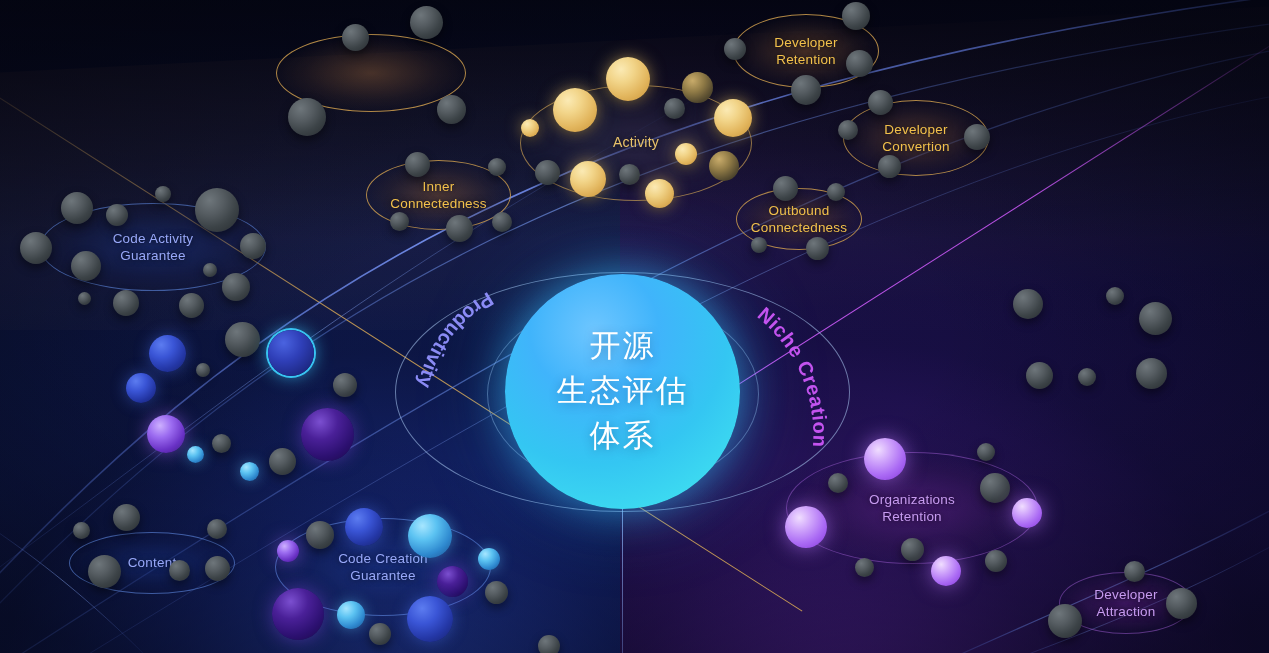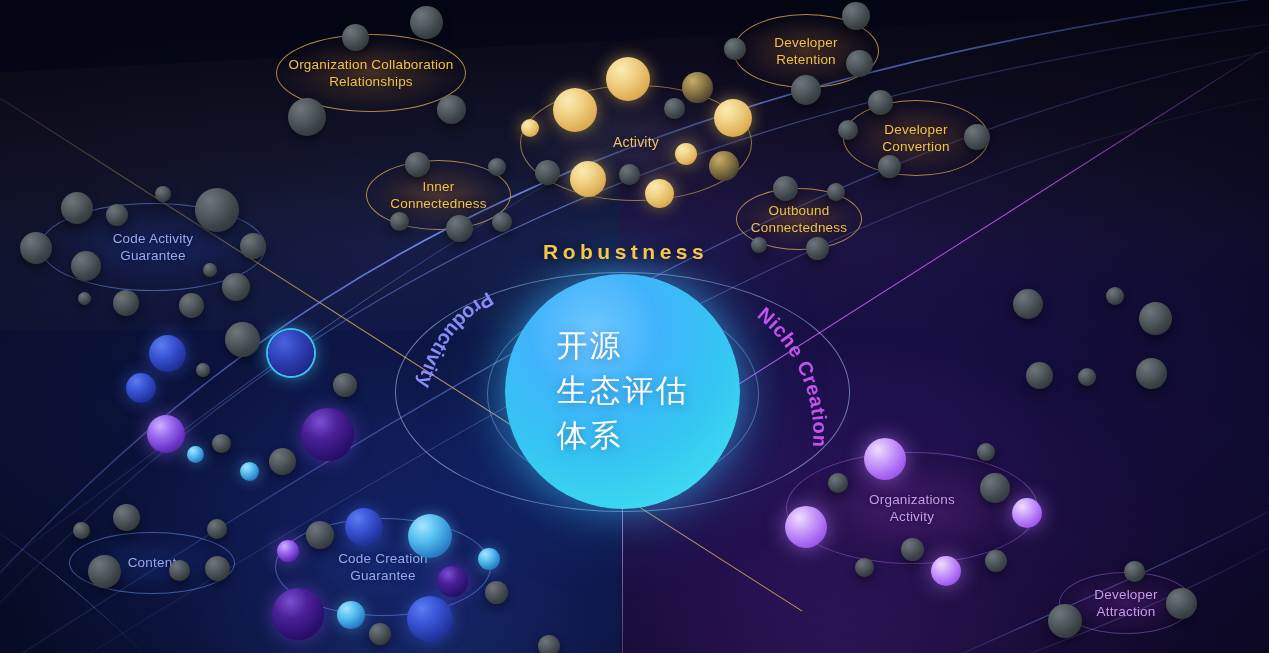--- a/index.html
+++ b/index.html
@@ -131,21 +131,21 @@
     box-shadow:0 0 0 2px rgba(60,210,255,.9), 0 0 18px rgba(60,200,255,.75);
   }
   
   #core{
     position:absolute;left:505px;top:274px;width:235px;height:235px;border-radius:50%;
     background:radial-gradient(circle at 38% 24%, #6ec6ff 0%, #40b4fb 28%, #34c6f2 58%, #3fe0f0 88%, #46e6ec 100%);
     box-shadow:0 0 42px rgba(60,190,250,.60), 0 0 90px rgba(40,150,240,.30);
     display:flex;align-items:center;justify-content:center;
   }
   #core-text{
-    color:#fff;font-size:31px;line-height:1.45;
+    color:#fff;font-size:31px;line-height:1.45;text-align:center;
     letter-spacing:2px;white-space:pre-line;font-weight:400;
     text-shadow:0 2px 10px rgba(0,40,90,.35);
   }
   .ring{position:absolute;border-radius:50%;box-sizing:border-box;pointer-events:none;}
   #ring-outer{
     left:395px;top:272px;width:455px;height:240px;
     border:1px solid rgba(175,205,245,.55);
   }
   #ring-inner{
     left:487px;top:299px;width:272px;height:190px;
@@ -202,22 +202,20 @@
     <path d="M 1330 40 C 900 110 520 330 -50 700" stroke="url(#arcB)" stroke-width="1.2" fill="none"></path>
     <path d="M 1330 86 C 930 150 560 360 -50 740" stroke="url(#arcC)" stroke-width="1" fill="none"></path>
     <path d="M -60 610 C 180 440 330 300 700 96" stroke="url(#arcC)" stroke-width="1" fill="none"></path>
     <path d="M 1290 500 C 1180 560 1080 600 930 668" stroke="url(#arcB)" stroke-width="1.2" fill="none"></path>
     <path d="M 1290 536 C 1190 592 1100 628 980 672" stroke="url(#arcC)" stroke-width="1" fill="none"></path>
     <path d="M -20 520 C 40 560 90 600 150 660" stroke="url(#arcC)" stroke-width="1" fill="none"></path>
   </svg>
 
   <div class="cluster theme-gold" style="left:276px;top:34px;width:190px;height:78px;">
     <div class="cl-ell"></div>
-    <div class="cl-label">Organization Collaboration
-Relationships</div>
   </div>
   <span class="sph grey" style="left:342px;top:24px;width:27px;height:27px;"></span>
   <span class="sph grey" style="left:410px;top:6px;width:33px;height:33px;"></span>
   <span class="sph grey" style="left:288px;top:98px;width:38px;height:38px;"></span>
   <span class="sph grey" style="left:437px;top:95px;width:29px;height:29px;"></span>
 
   <div class="cluster theme-gold" style="left:733px;top:14px;width:146px;height:74px;">
     <div class="cl-ell"></div>
     <div class="cl-label">Developer
 Retention</div>
@@ -338,21 +336,21 @@
   <span class="sph grey" style="left:1013px;top:289px;width:30px;height:30px;"></span>
   <span class="sph grey" style="left:1106px;top:287px;width:18px;height:18px;"></span>
   <span class="sph grey" style="left:1139px;top:302px;width:33px;height:33px;"></span>
   <span class="sph grey" style="left:1026px;top:362px;width:27px;height:27px;"></span>
   <span class="sph grey" style="left:1078px;top:368px;width:18px;height:18px;"></span>
   <span class="sph grey" style="left:1136px;top:358px;width:31px;height:31px;"></span>
 
   <div class="cluster theme-purple" style="left:786px;top:452px;width:252px;height:112px;">
     <div class="cl-ell"></div>
     <div class="cl-label">Organizations
-Activity</div>
+Retention</div>
   </div>
   <span class="sph brightviolet" style="left:864px;top:438px;width:42px;height:42px;"></span>
   <span class="sph grey" style="left:828px;top:473px;width:20px;height:20px;"></span>
   <span class="sph grey" style="left:977px;top:443px;width:18px;height:18px;"></span>
   <span class="sph grey" style="left:980px;top:473px;width:30px;height:30px;"></span>
   <span class="sph brightviolet" style="left:785px;top:506px;width:42px;height:42px;"></span>
   <span class="sph brightviolet" style="left:1012px;top:498px;width:30px;height:30px;"></span>
   <span class="sph grey" style="left:901px;top:538px;width:23px;height:23px;"></span>
   <span class="sph grey" style="left:855px;top:558px;width:19px;height:19px;"></span>
   <span class="sph brightviolet" style="left:931px;top:556px;width:30px;height:30px;"></span>
@@ -369,23 +367,20 @@
 
   <div class="ring" id="ring-outer"></div>
   <div class="ring" id="ring-inner"></div>
 
   <div id="core">
     <div id="core-text">开源
 生态评估
 体系</div>
   </div>
 
-  <div class="curvelabel" id="lbl-robustness">
-    <span>Robustness</span>
-  </div>
 
   <svg class="curvelabel" style="left:380px;top:280px;" width="200" height="220" viewBox="0 0 200 220">
     <defs>
       <path id="pathProd" d="M 120 6 A 140 140 0 0 0 46 190" fill="none"></path>
     </defs>
     <text class="arc-txt prod">
       <textPath href="#pathProd" startOffset="6%">Productivity</textPath>
     </text>
   </svg>
 

